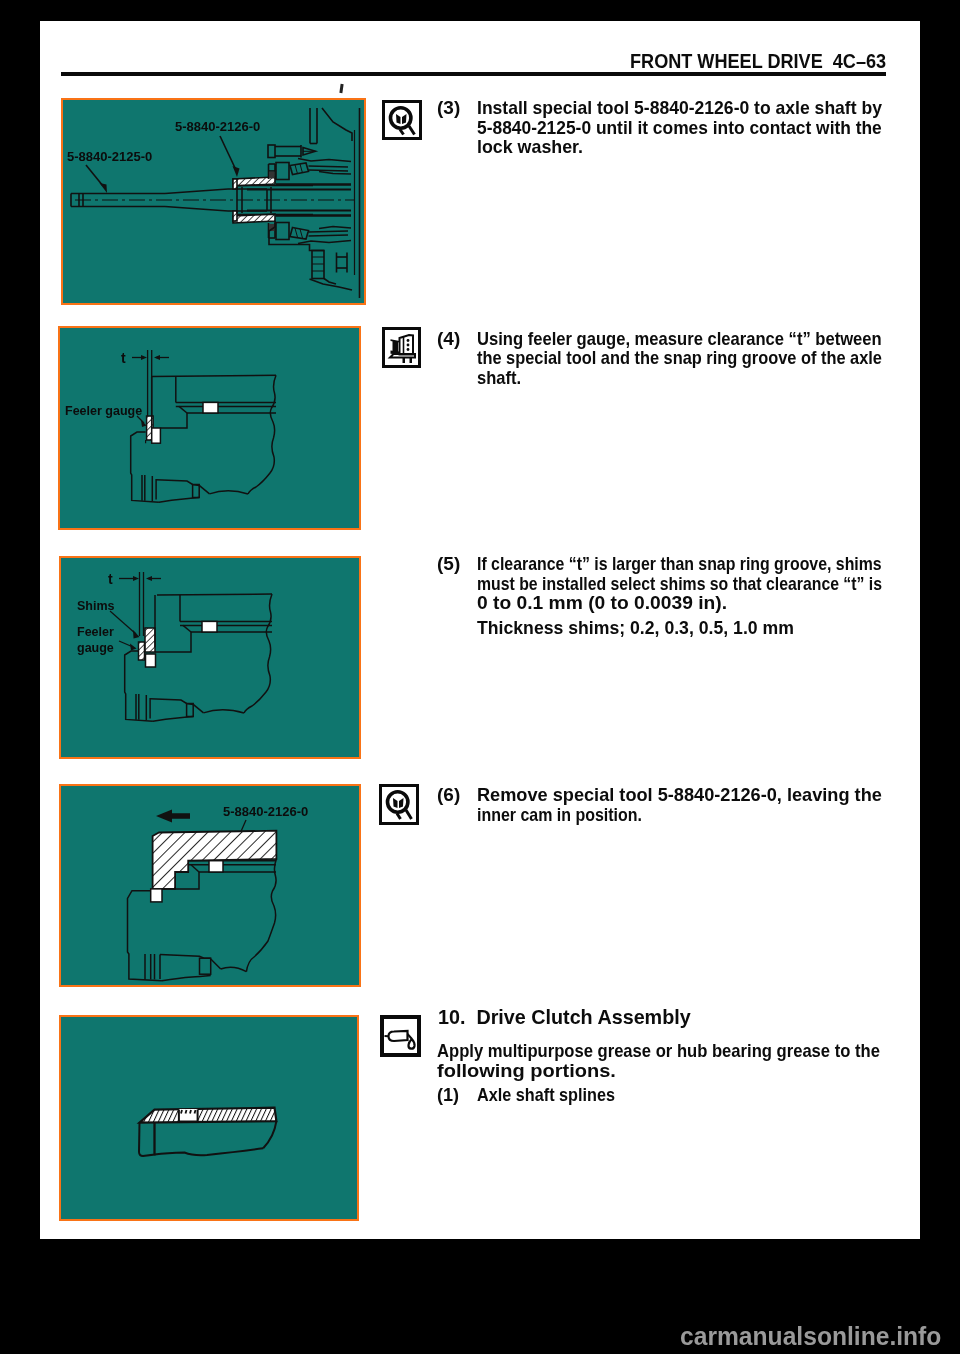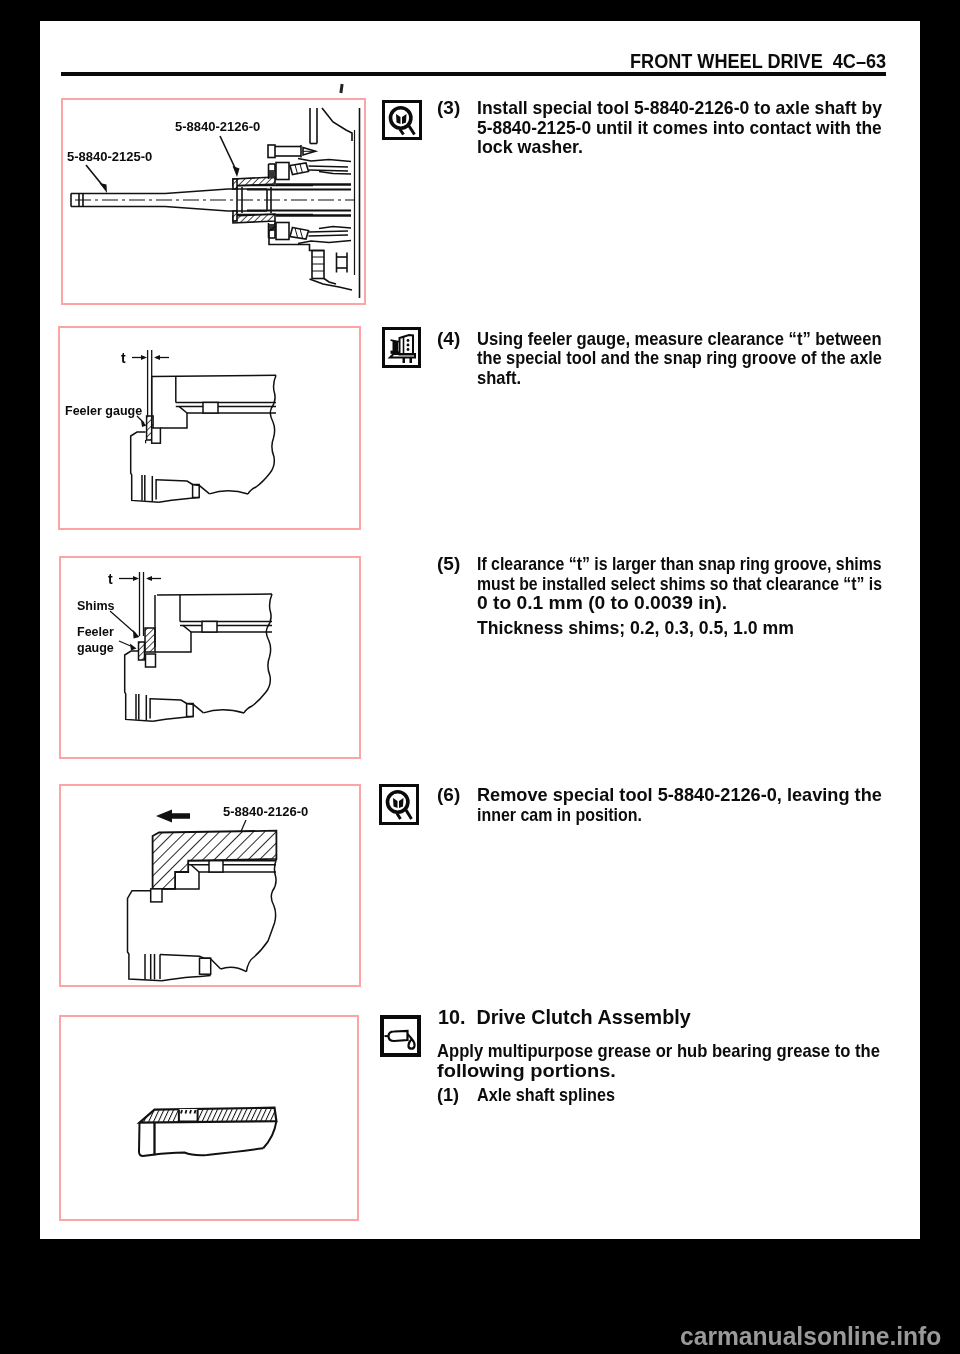--- a/index.html
+++ b/index.html
@@ -1,19 +1,19 @@
 <!DOCTYPE html>
 <html><head>
 <meta charset="utf-8">
 <style>
 html,body{margin:0;padding:0}
 body{width:960px;height:1354px;position:relative;background:#000;font-family:"Liberation Sans",sans-serif;overflow:hidden}
 .page{position:absolute;left:40px;top:21px;width:880px;height:1218px;background:#fff}
 .abs{position:absolute}
-.box{position:absolute;border:2px solid #fca5a5;background:#ffffff;box-sizing:border-box}
+.box{position:absolute;border:2px solid #f97316;background:#0f766e;box-sizing:border-box}
 .txt{position:absolute;font-size:19px;font-weight:bold;color:#0c0c0c;line-height:20px;white-space:nowrap;transform-origin:0 0}
 .icon{position:absolute;border:3px solid #0a0a0a;background:#fff;box-sizing:border-box}
 svg{display:block}
 </style>
 </head>
 <body>
 
 <div class="page"></div>
 
 <div class="txt" style="left:630px;top:50.5px;font-size:20px;transform:scaleX(0.905)">FRONT WHEEL DRIVE&nbsp; 4C–63</div>

